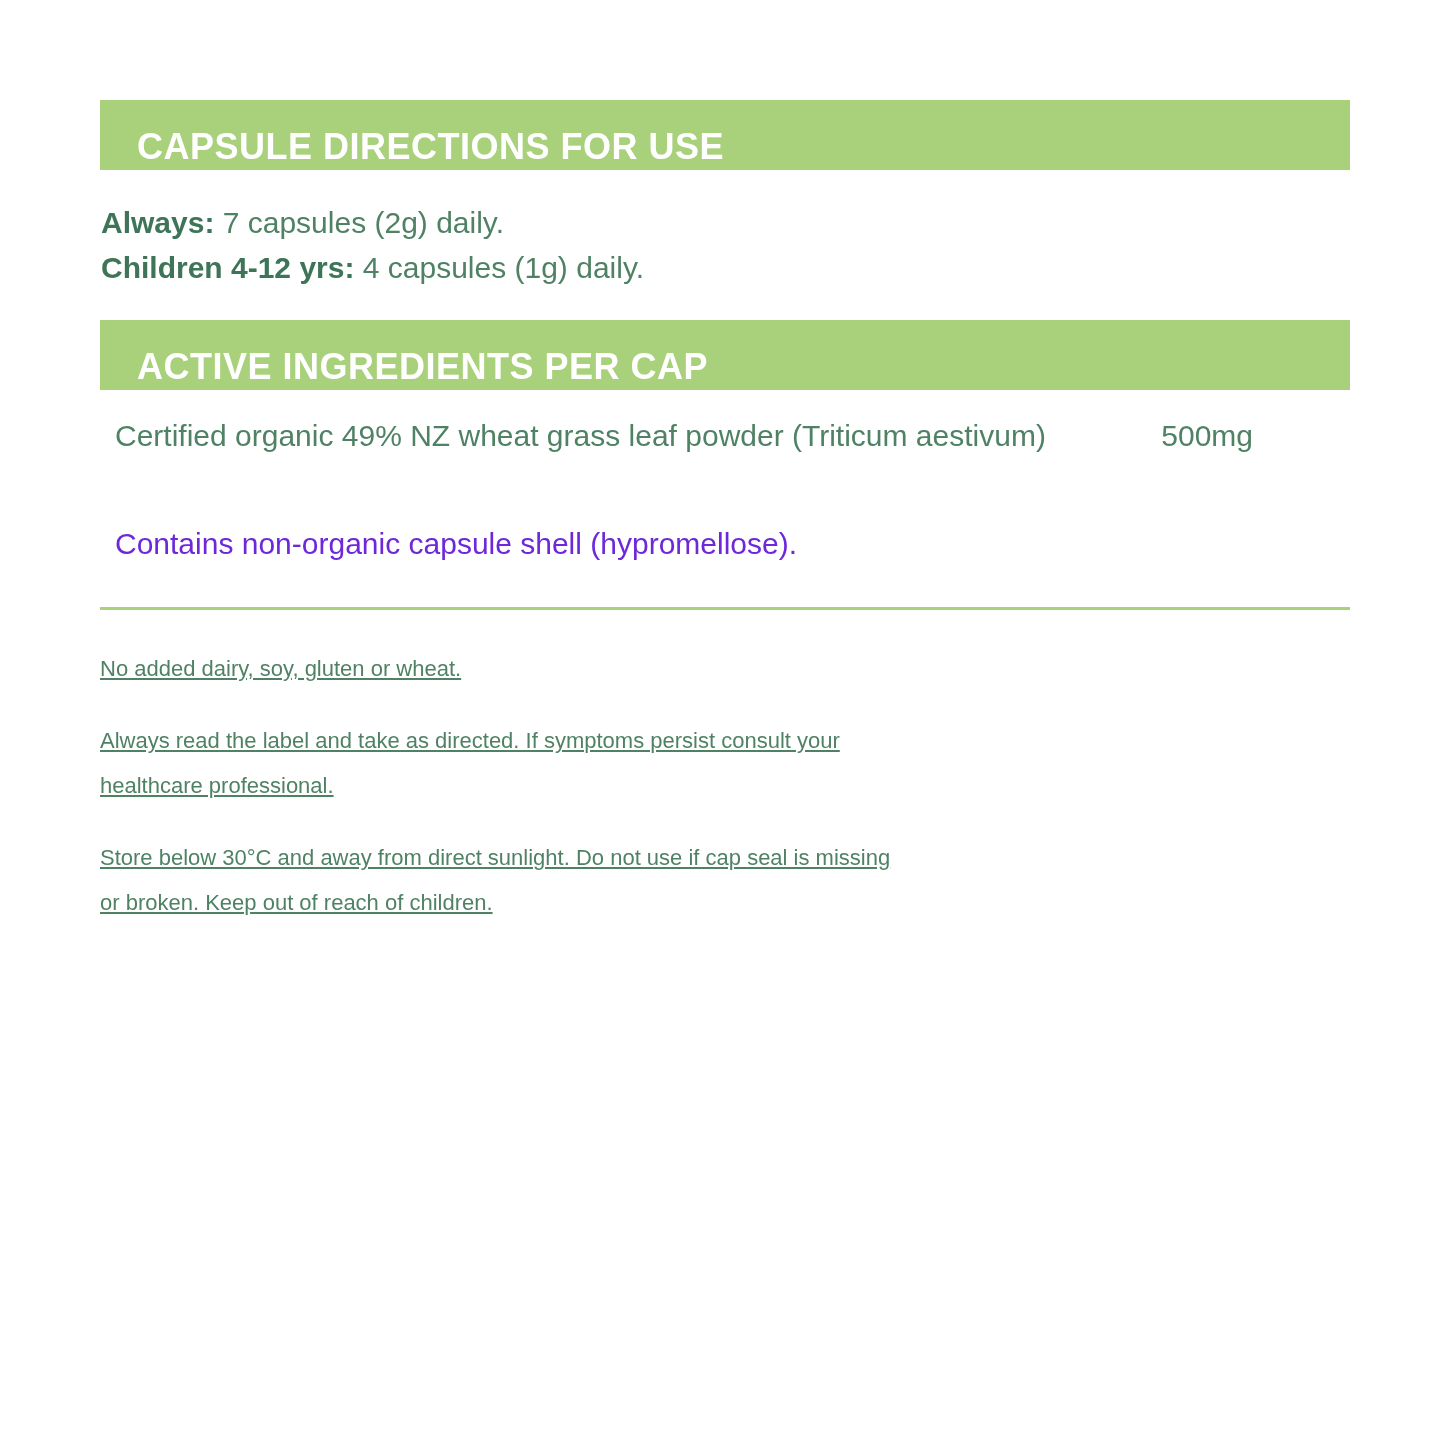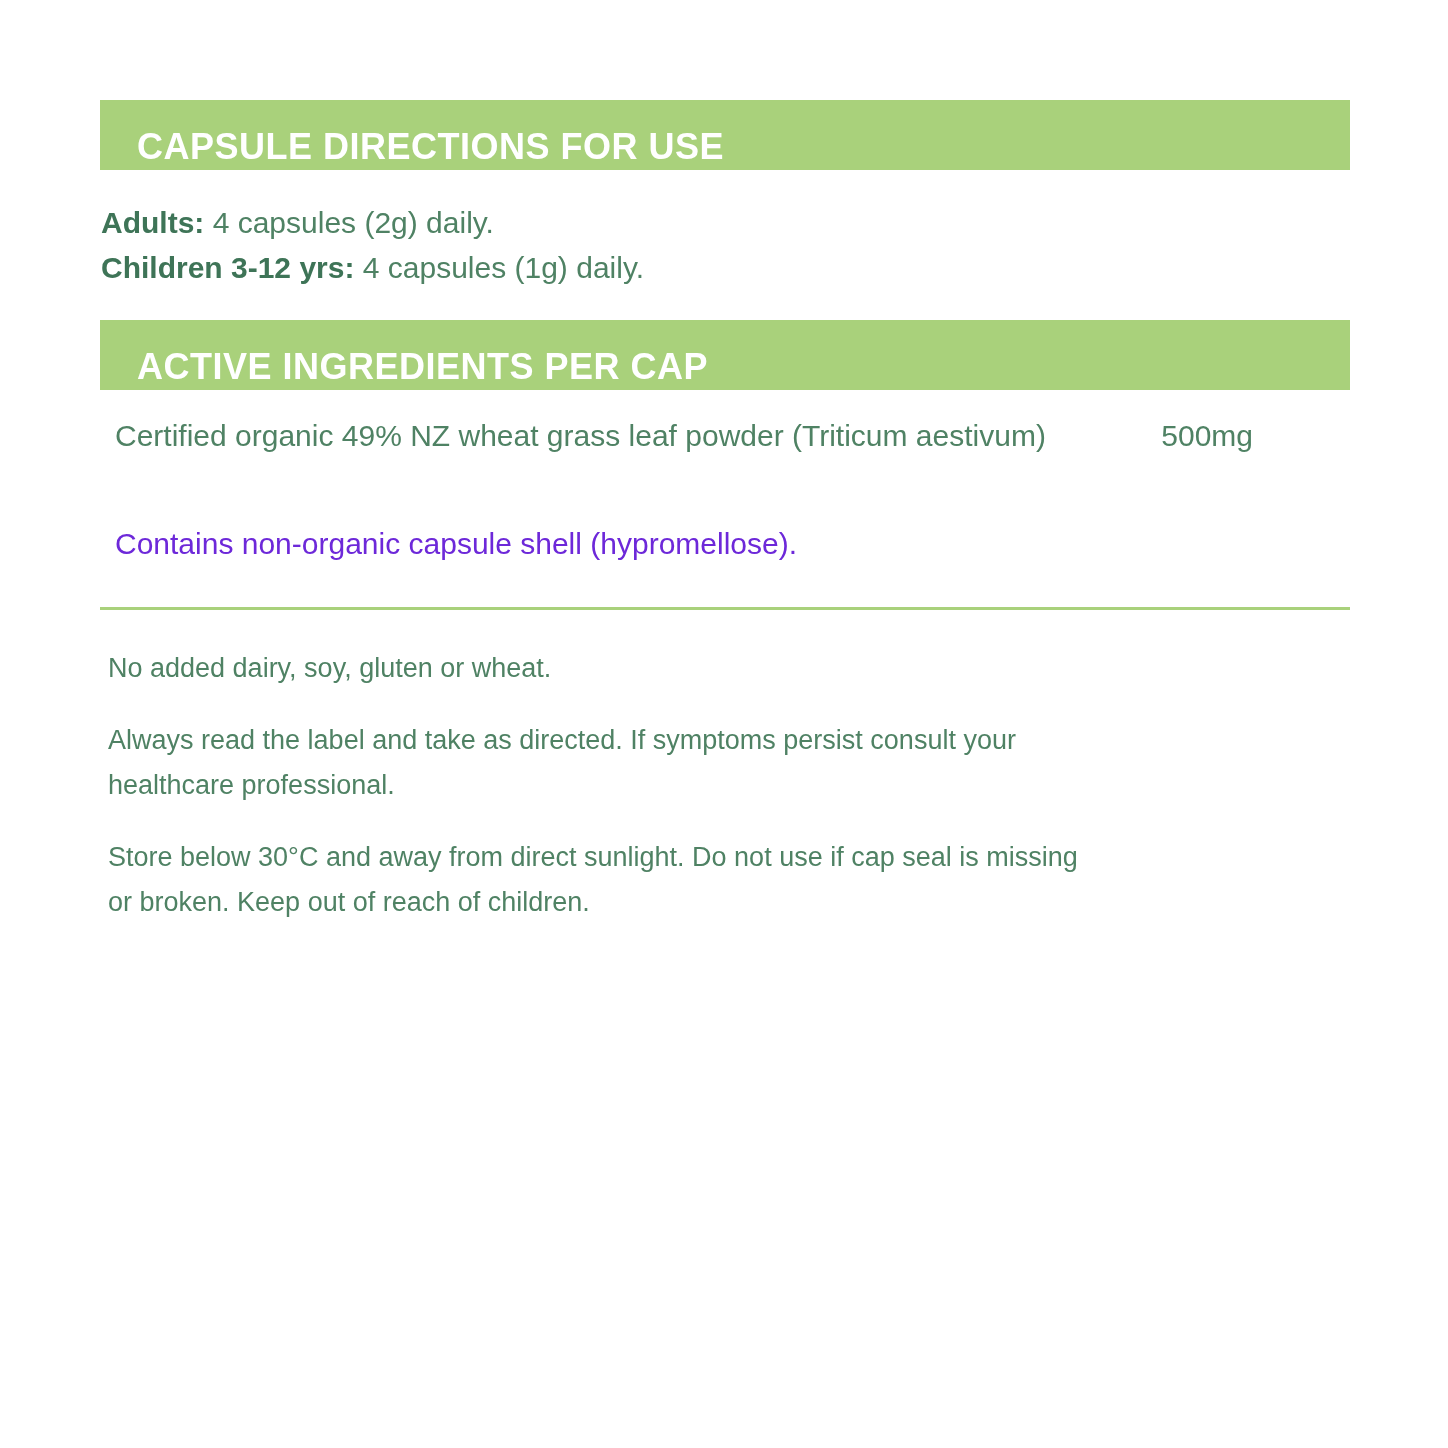--- a/index.html
+++ b/index.html
@@ -75,47 +75,48 @@
     line-height: 36px;
     color: #6d28d9;
   }
   .divider {
     margin-top: 45px;
     height: 3px;
     background: #a9d17b;
     border: none;
   }
   .footer-para {
-    margin: 8px;
+    margin: 0;
     margin-top: 27px;
-    font-size: 27px;
+    font-size: 22px;
     line-height: 45px;
     color: #4f8264;
     white-space: pre-line;
+    text-decoration: underline;
   }
   .footer-para.first {
     margin-top: 36px;
   }
 </style>
 </head>
 <body>
 
 <div class="page">
   <div class="panel">
 
     <div class="banner">
       <span class="banner-title">CAPSULE DIRECTIONS FOR USE</span>
     </div>
 
     <div class="directions">
       <div class="directions-row">
-        <span class="lbl">Adults:</span><span> 4 capsules (2g) daily.</span>
+        <span class="lbl">Always:</span><span> 7 capsules (2g) daily.</span>
       </div>
       <div class="directions-row">
-        <span class="lbl">Children 3-12 yrs:</span><span> 4 capsules (1g) daily.</span>
+        <span class="lbl">Children 4-12 yrs:</span><span> 4 capsules (1g) daily.</span>
       </div>
     </div>
 
     <div class="banner banner-2">
       <span class="banner-title">ACTIVE INGREDIENTS PER CAP</span>
     </div>
 
     <div class="ingredient-row">
       <span class="ingredient-name">
         <span>Certified organic 49% NZ wheat grass leaf powder </span><span class="latin">(Triticum aestivum)</span>

